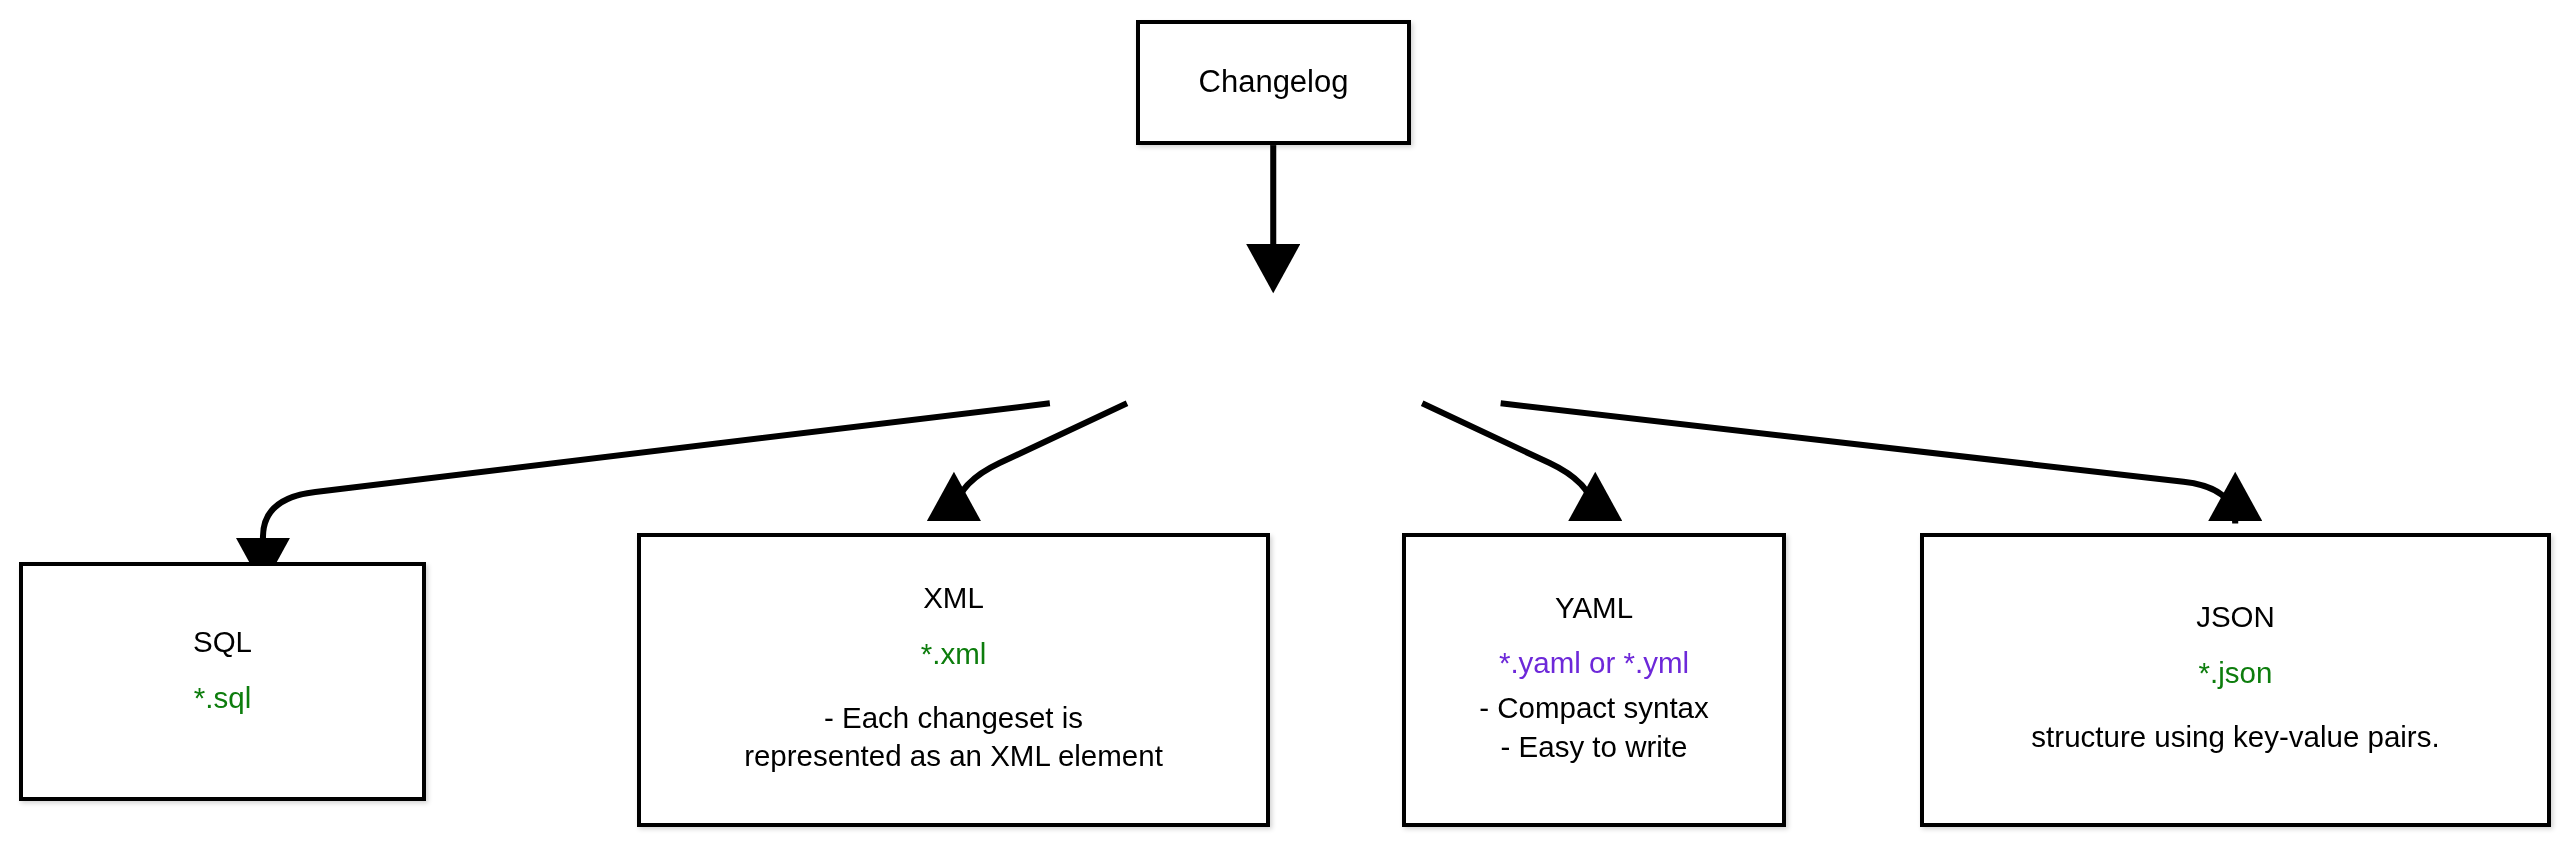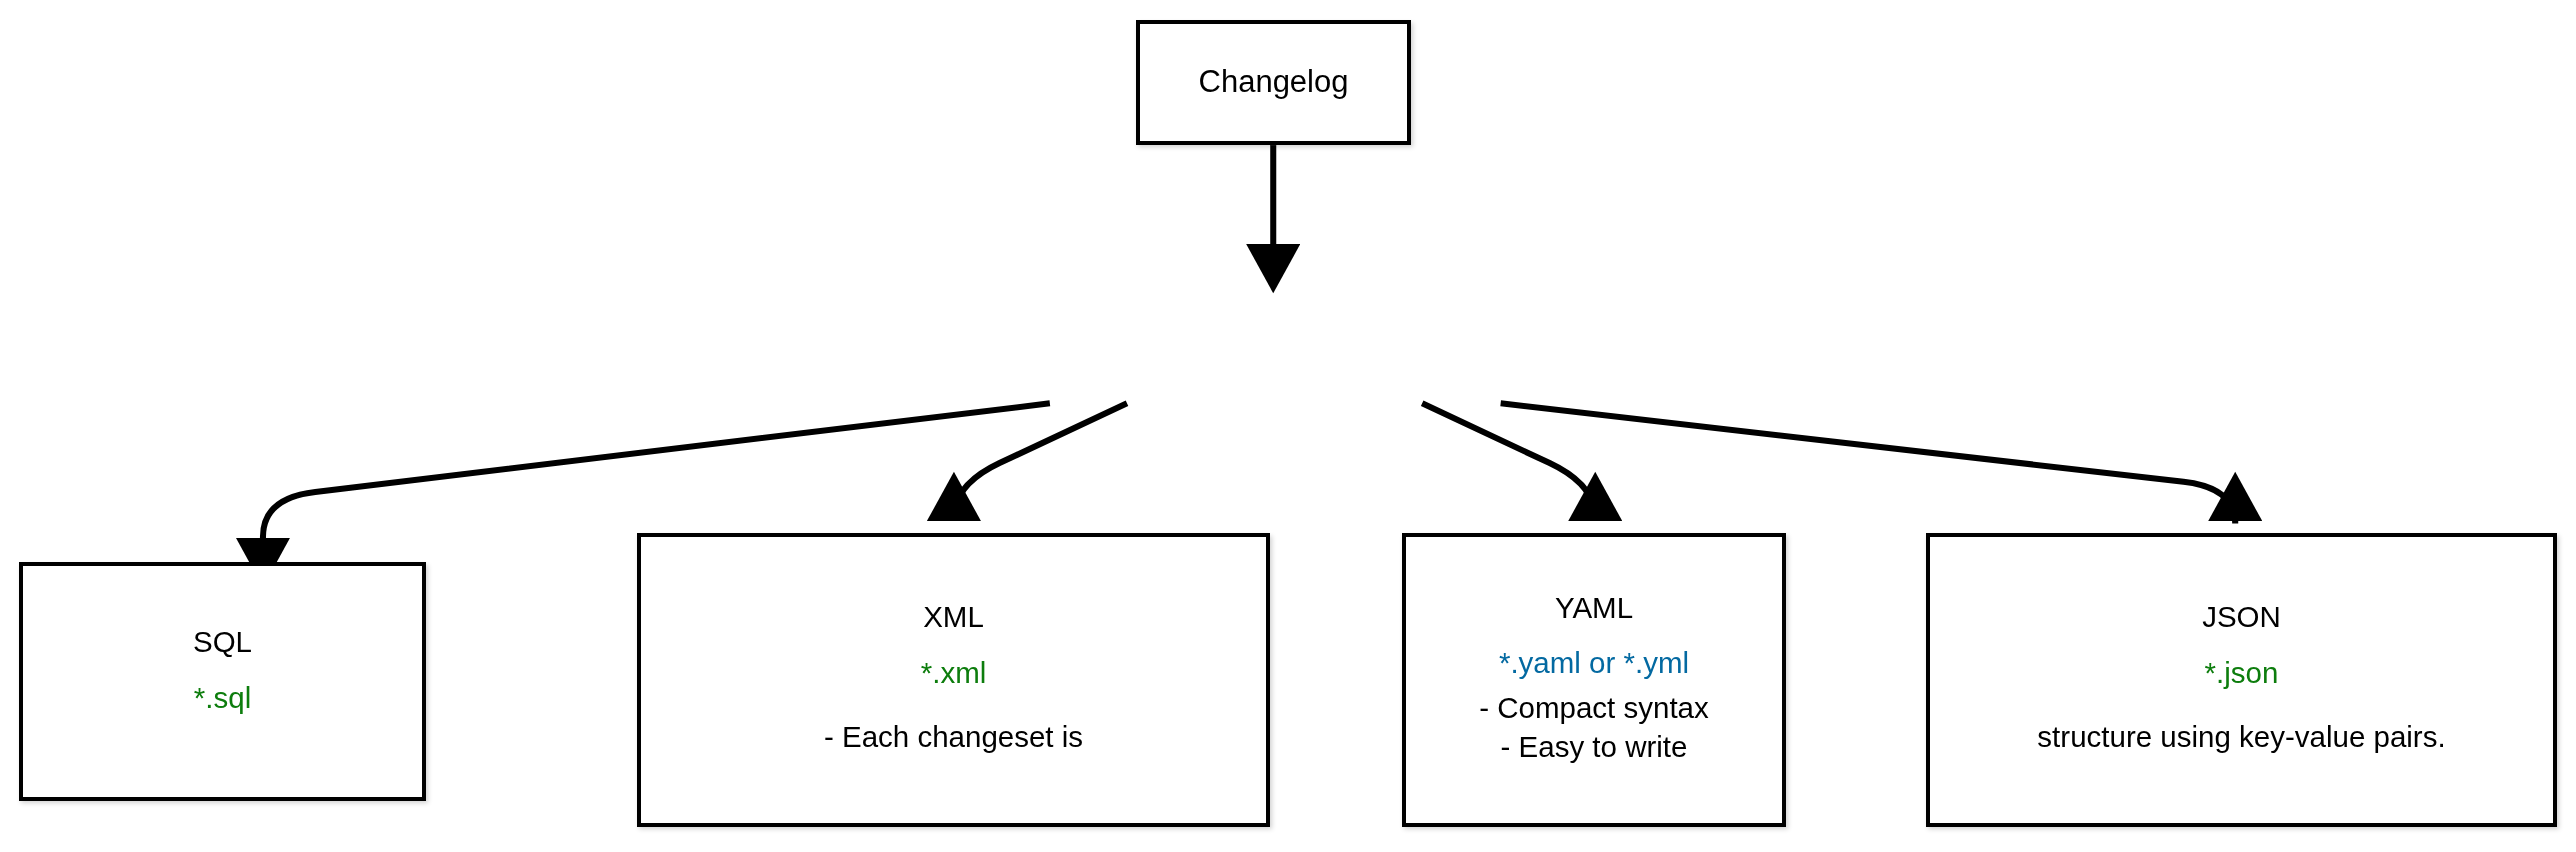--- a/index.html
+++ b/index.html
@@ -98,21 +98,20 @@
     padding: 10.7px 9.4px 16px;
   }
 
   #node-json {
     left: 1920px;
     top: 533px;
     width: 631px;
     height: 294px;
     font-size: 29.5px;
     padding: 10.7px 12px 16px;
-    margin-left: 6px;
   }
 
   .title-line { margin-bottom: 17.4px; }
   .ext-line   { font-weight: 400; }
 
   .gap-sql  .ext-line { margin-bottom: 17.4px; }
   .gap-xml  .ext-line { margin-bottom: 26px; }
   .gap-yaml .ext-line { margin-bottom: 6.7px; }
   .gap-json .ext-line { margin-bottom: 25.5px; }
 </style>
@@ -146,25 +145,26 @@
 
   <div class="node gap-sql" id="node-sql">
     <span class="line title-line">SQL</span>
     <span class="line ext-line" id="ext-sql" style="color: rgb(13, 125, 13);">*.sql</span>
   </div>
 
   <div class="node gap-xml" id="node-xml">
     <span class="line title-line">XML</span>
     <span class="line ext-line" id="ext-xml" style="color: rgb(13, 125, 13);">*.xml</span>
     <span class="line">- Each changeset is</span>
+    <span class="line">represented as an XML element</span>
   </div>
 
   <div class="node gap-yaml" id="node-yaml">
     <span class="line title-line">YAML</span>
-    <span class="line ext-line" id="ext-yaml" style="color: #0369a1;">*.yaml or *.yml</span>
+    <span class="line ext-line" id="ext-yaml" style="color: #6d28d9;">*.yaml or *.yml</span>
     <span class="line">- Compact syntax</span>
     <span class="line">- Easy to write</span>
   </div>
 
   <div class="node gap-json" id="node-json">
     <span class="line title-line">JSON</span>
     <span class="line ext-line" id="ext-json" style="color: rgb(13, 125, 13);">*.json</span>
     <span class="line">structure using key-value pairs.</span>
   </div>
 

